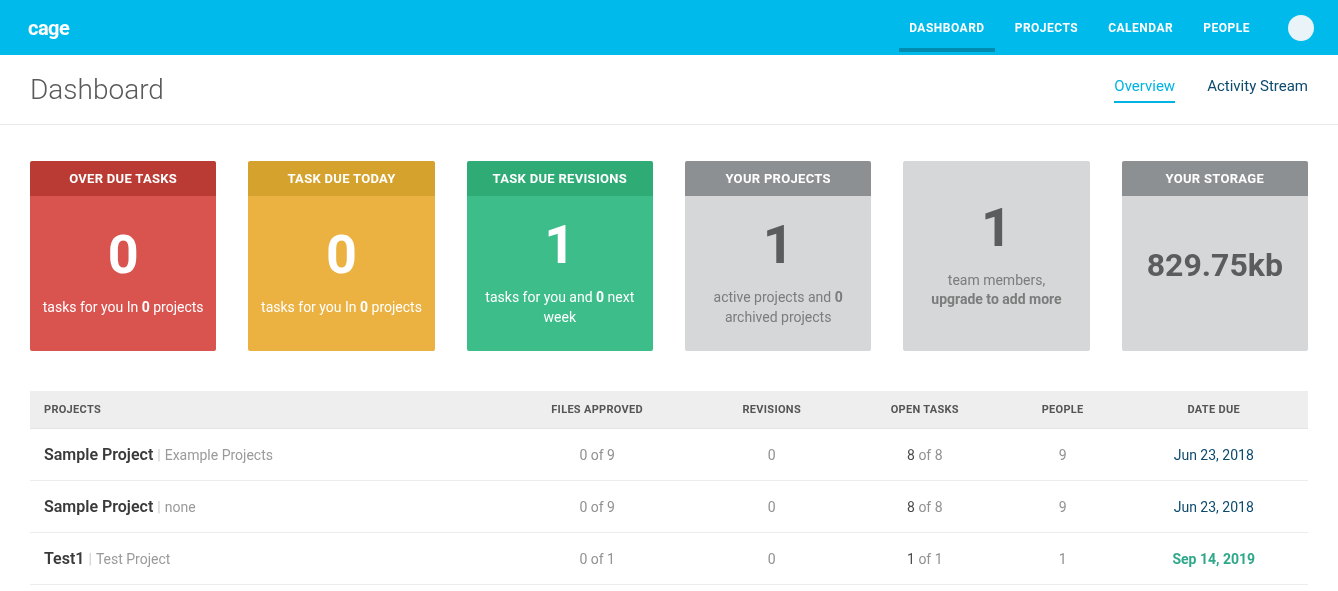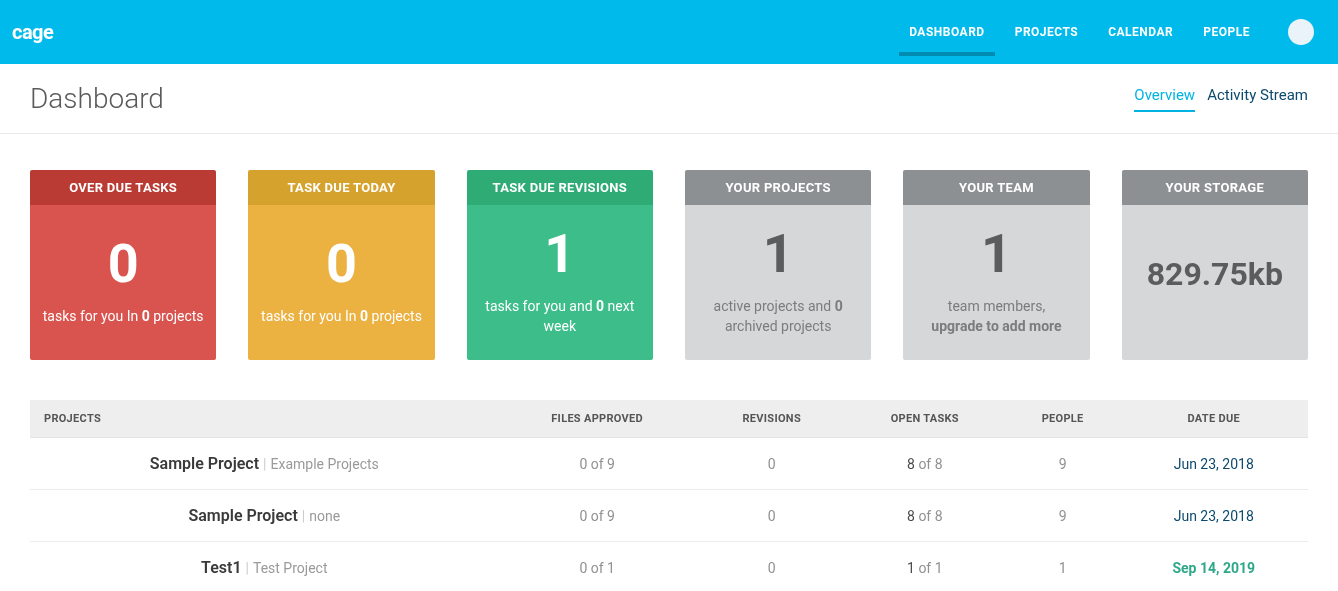--- a/index.html
+++ b/index.html
@@ -4,24 +4,24 @@
 <style>
   * { box-sizing: border-box; margin: 0; padding: 0; }
   body {
     font-family: -apple-system, BlinkMacSystemFont, "Segoe UI", Roboto, Helvetica, Arial, sans-serif;
     background: #fff;
     color: #3a3a3a;
     width: 1338px;
   }
   .topbar {
     background: #00baeb;
-    height: 64px;
-    display: flex;
-    align-items: center;
-    padding: 0 24px 0 12px;
+    height: 55px;
+    display: flex;
+    align-items: center;
+    padding: 0 24px 0 28px;
   }
   .logo {
     color: #fff;
     font-weight: 700;
     font-size: 20px;
     letter-spacing: -0.5px;
   }
   .nav {
     margin-left: auto;
     display: flex;
@@ -60,21 +60,21 @@
     border-bottom: 1px solid #e9e9e9;
   }
   .page-title {
     font-size: 28px;
     font-weight: 300;
     color: #5a5a5a;
   }
   .subnav {
     margin-left: auto;
     display: flex;
-    gap: 12px;
+    gap: 32px;
   }
   .subnav-link {
     font-size: 15px;
     color: #0c4a6e;
     padding-bottom: 6px;
     cursor: pointer;
   }
   .subnav-link.active {
     color: #00b3e3;
     border-bottom: 2px solid #00b3e3;
@@ -158,21 +158,21 @@
     padding: 12px 10px;
     border-bottom: 1px solid #e4e4e4;
   }
   thead th.left { text-align: left; padding-left: 14px; }
   tbody td {
     padding: 16px 10px;
     border-bottom: 1px solid #ececec;
     color: #919191;
     text-align: center;
   }
-  tbody td.left { text-align: center; padding-left: 14px; }
+  tbody td.left { text-align: left; padding-left: 14px; }
   .proj-name {
     color: #3a3a3a;
     font-weight: 600;
     font-size: 16px;
   }
   .proj-sep { color: #ccc; margin: 0 4px; }
   .proj-folder {
     color: #9a9a9a;
     font-size: 14px;
     font-weight: 400;
@@ -226,21 +226,20 @@
       </div>
     </div>
     <div class="card grey">
       <div class="card-header">YOUR PROJECTS</div>
       <div class="card-body">
         <div class="card-number">1</div>
         <div class="card-sub">active projects and <b>0</b> archived projects</div>
       </div>
     </div>
     <div class="card grey">
-      <div class="card-header">YOUR TEAM</div>
       <div class="card-body">
         <div class="card-number">1</div>
         <div class="card-sub">team members,<br><b>upgrade to add more</b></div>
       </div>
     </div>
     <div class="card grey">
       <div class="card-header">YOUR STORAGE</div>
       <div class="card-body">
         <div class="card-storage">829.75kb</div>
       </div>

